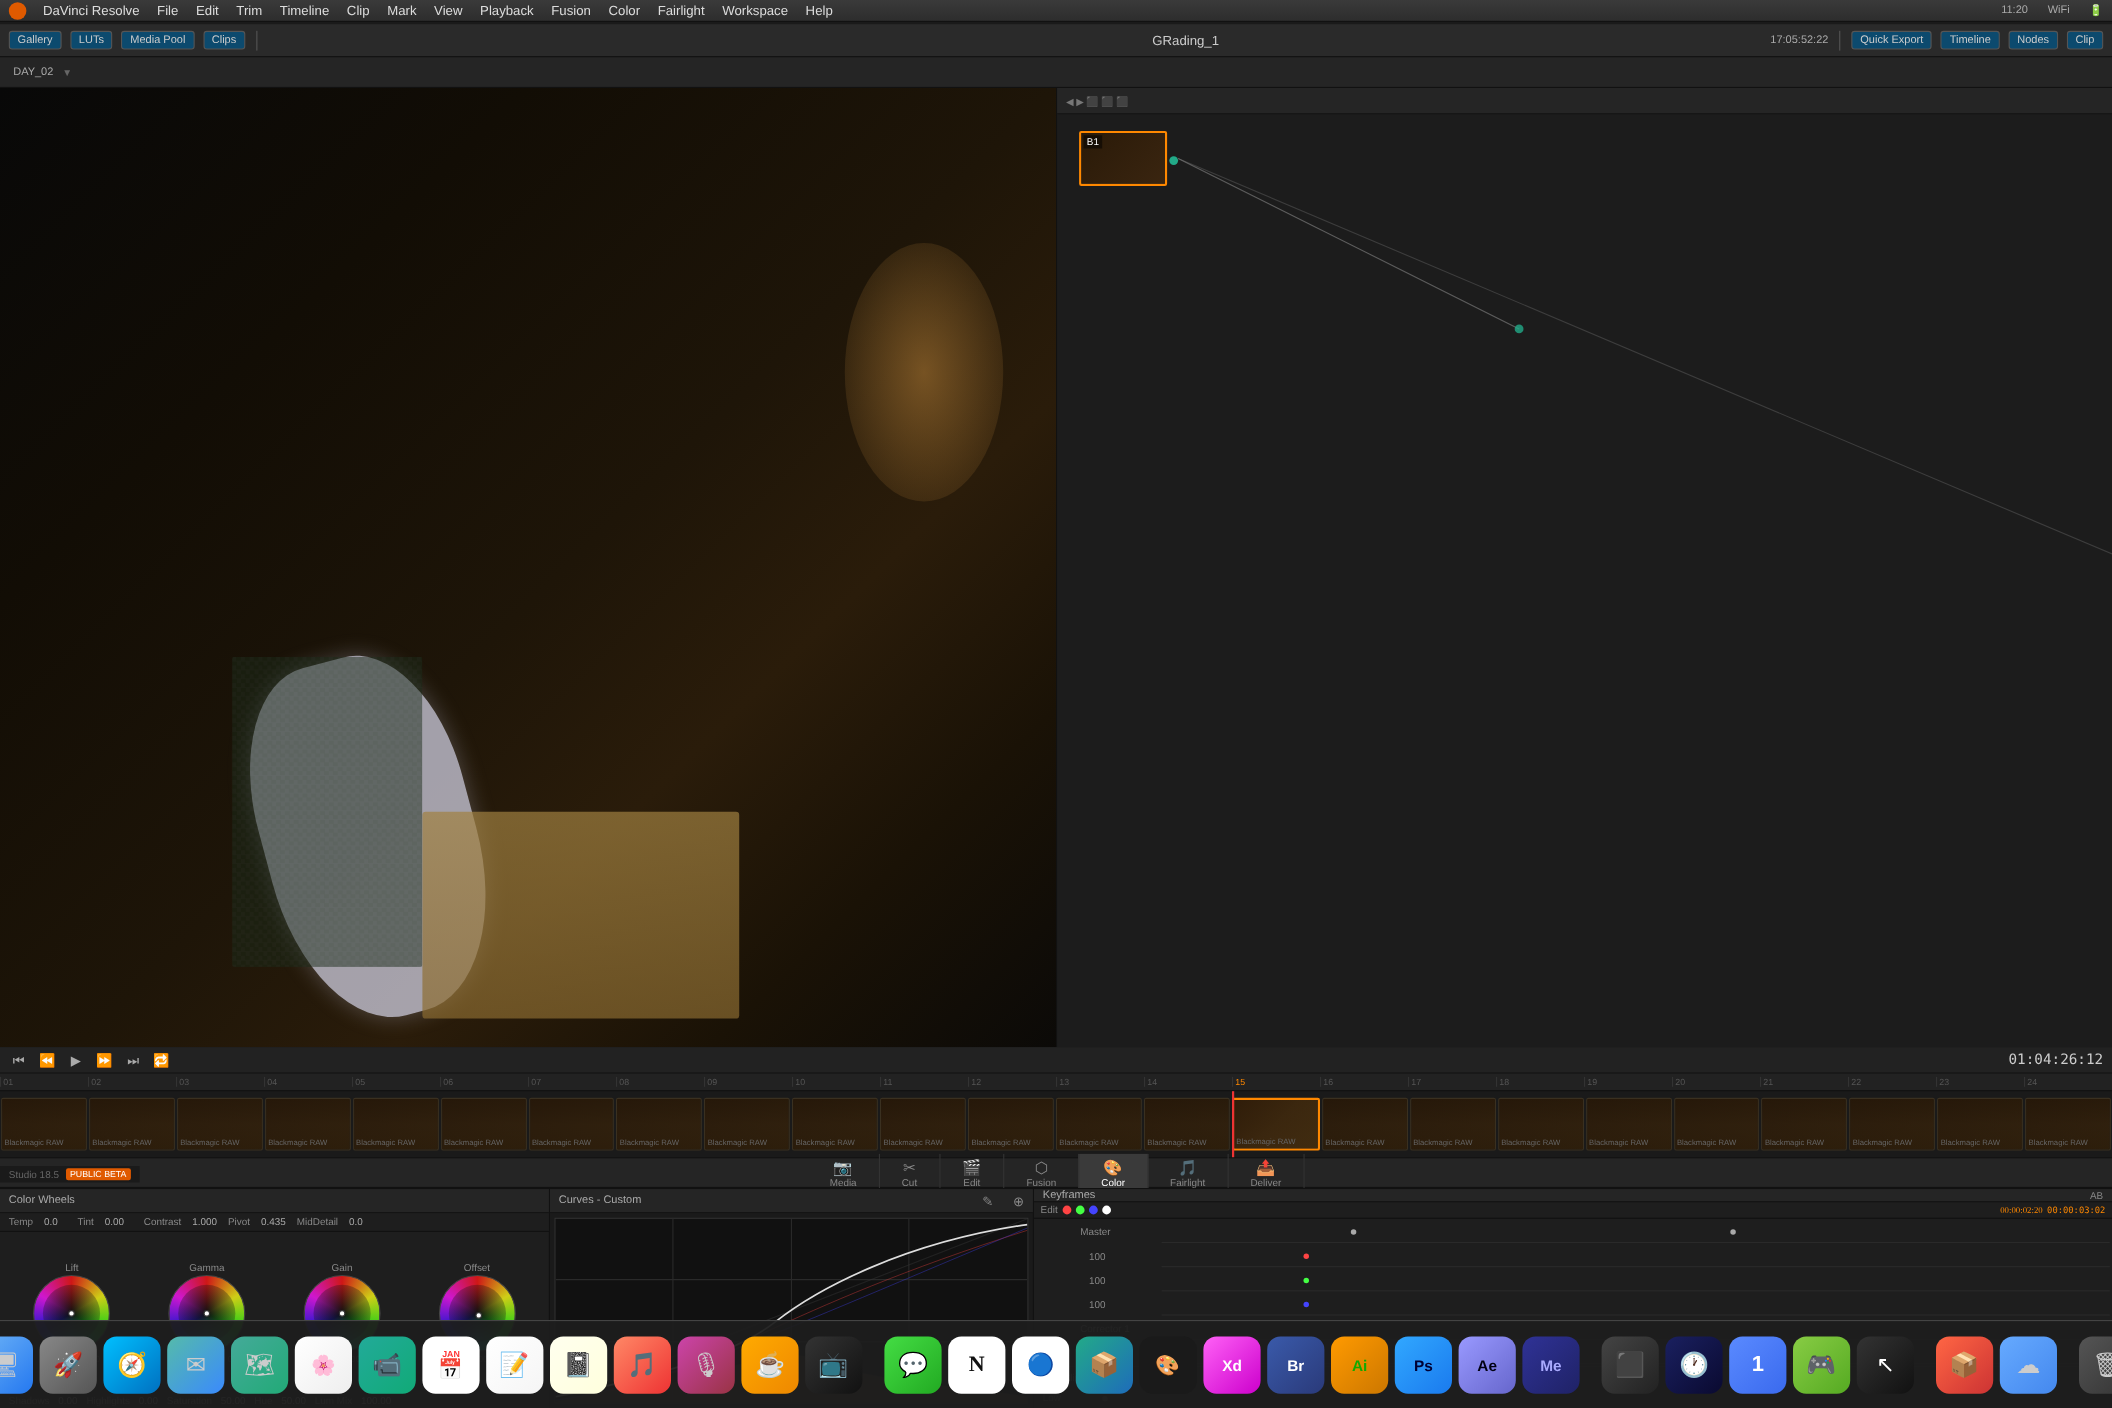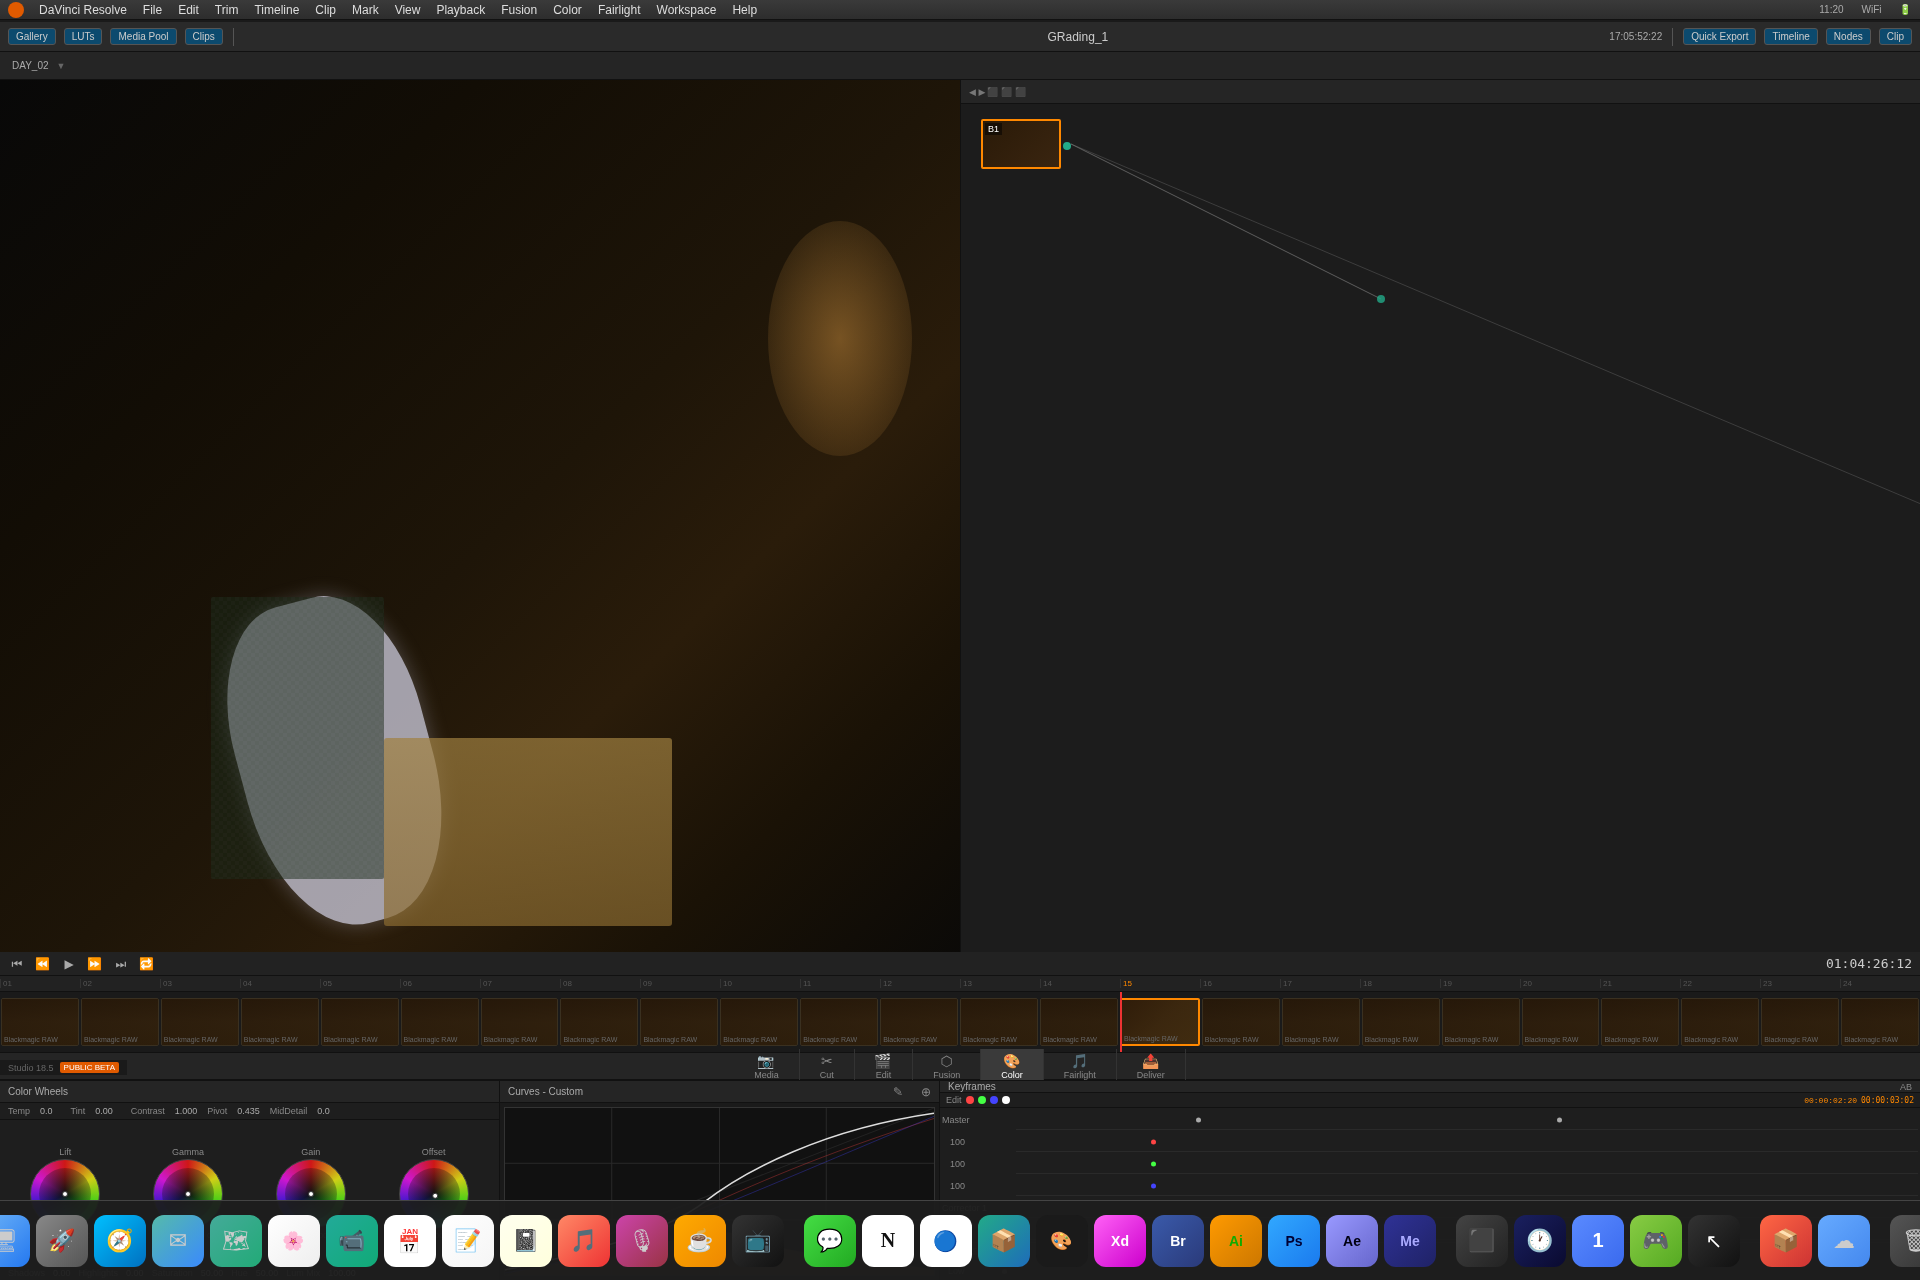--- a/index.html
+++ b/index.html
@@ -338,20 +338,21 @@
       display: flex;
       align-items: center;
       height: 20px;
       gap: 4px;
     }
     .kf-track-name {
       font-size: 9px;
       color: #888;
       width: 70px;
       flex-shrink: 0;
+      margin-left: 40px;
     }
     .kf-track-dots {
       flex: 1;
       height: 100%;
       border-bottom: 1px solid #2a2a2a;
       position: relative;
     }
     .kf-dot {
       position: absolute;
       width: 5px; height: 5px;
@@ -919,21 +920,21 @@
     </div>
 
     <div style="display:flex; align-items:center; padding:2px 6px; gap:4px; height:22px; border-bottom:1px solid #111; font-size:9px; color:#888;">
       <span>Edit</span>
 
       <span style="width:8px;height:8px;border-radius:50%;background:#f44;display:inline-block;"></span>
       <span style="width:8px;height:8px;border-radius:50%;background:#4f4;display:inline-block;"></span>
       <span style="width:8px;height:8px;border-radius:50%;background:#44f;display:inline-block;"></span>
       <span style="width:8px;height:8px;border-radius:50%;background:#fff;display:inline-block;"></span>
       <div style="flex:1;"></div>
-      <span style="font-family:Liberation Mono, monospace;font-size:8px;color:#f80;">00:00:02:20</span>
+      <span style="font-family:Liberation Serif, serif;font-size:8px;color:#f80;">00:00:02:20</span>
       <span style="font-family:monospace;font-size:8px;color:#f80;">00:00:03:02</span>
     </div>
     <div class="kf-tracks">
       <div class="kf-track">
         <span class="kf-track-name">Master</span>
         <div class="kf-track-dots">
           <div class="kf-dot color-dot" style="left:20%;"></div>
           <div class="kf-dot color-dot" style="left:60%;"></div>
         </div>
       </div>

